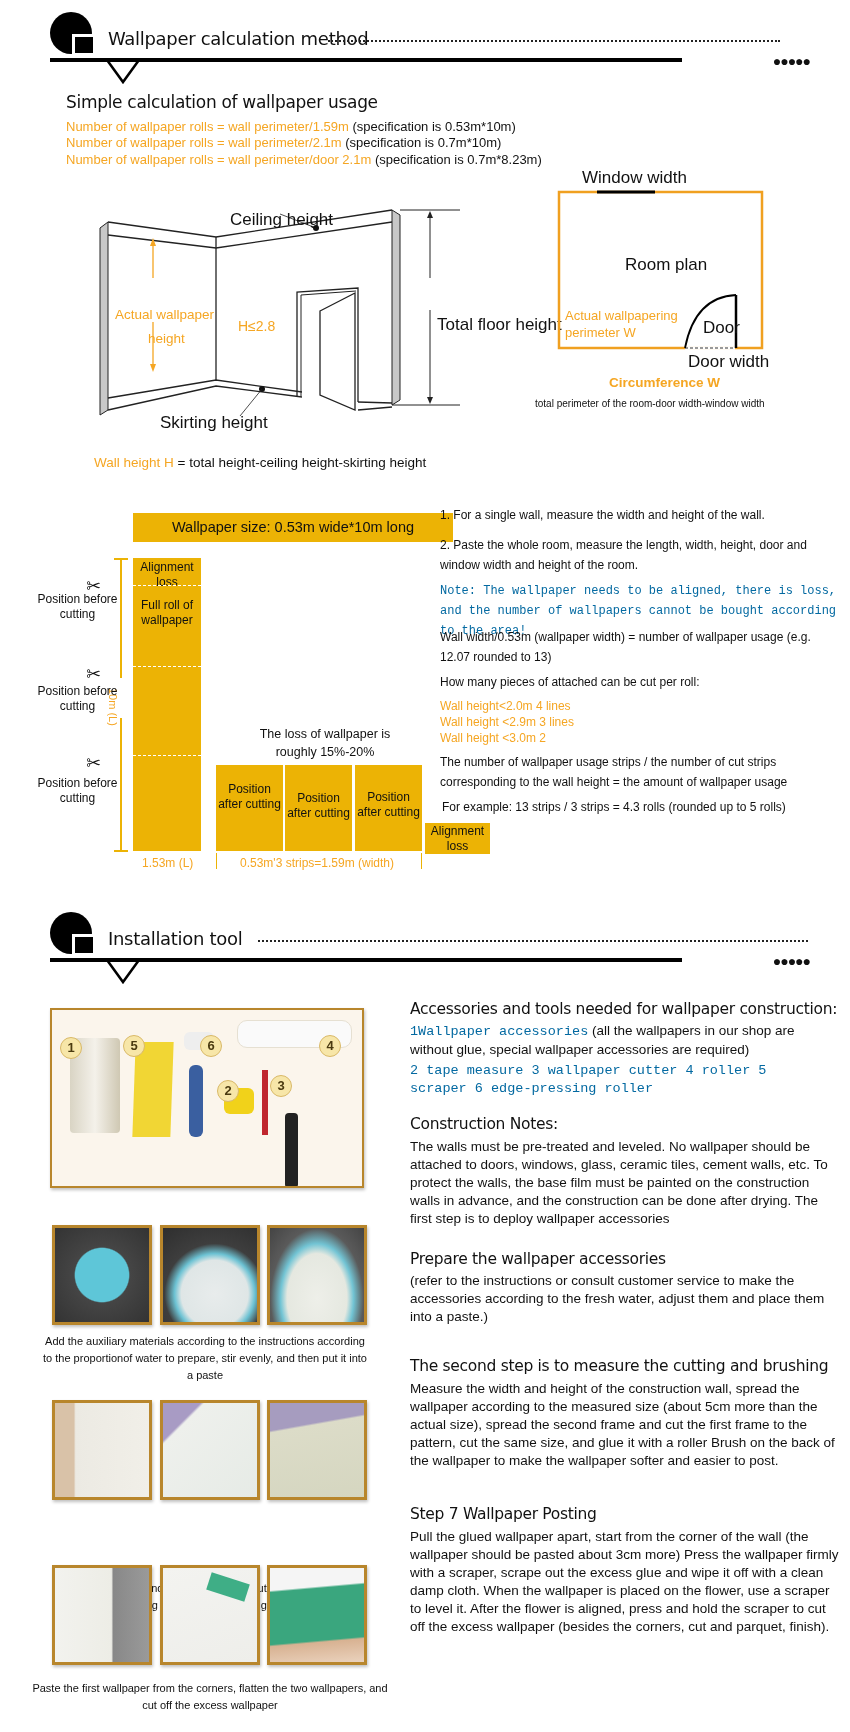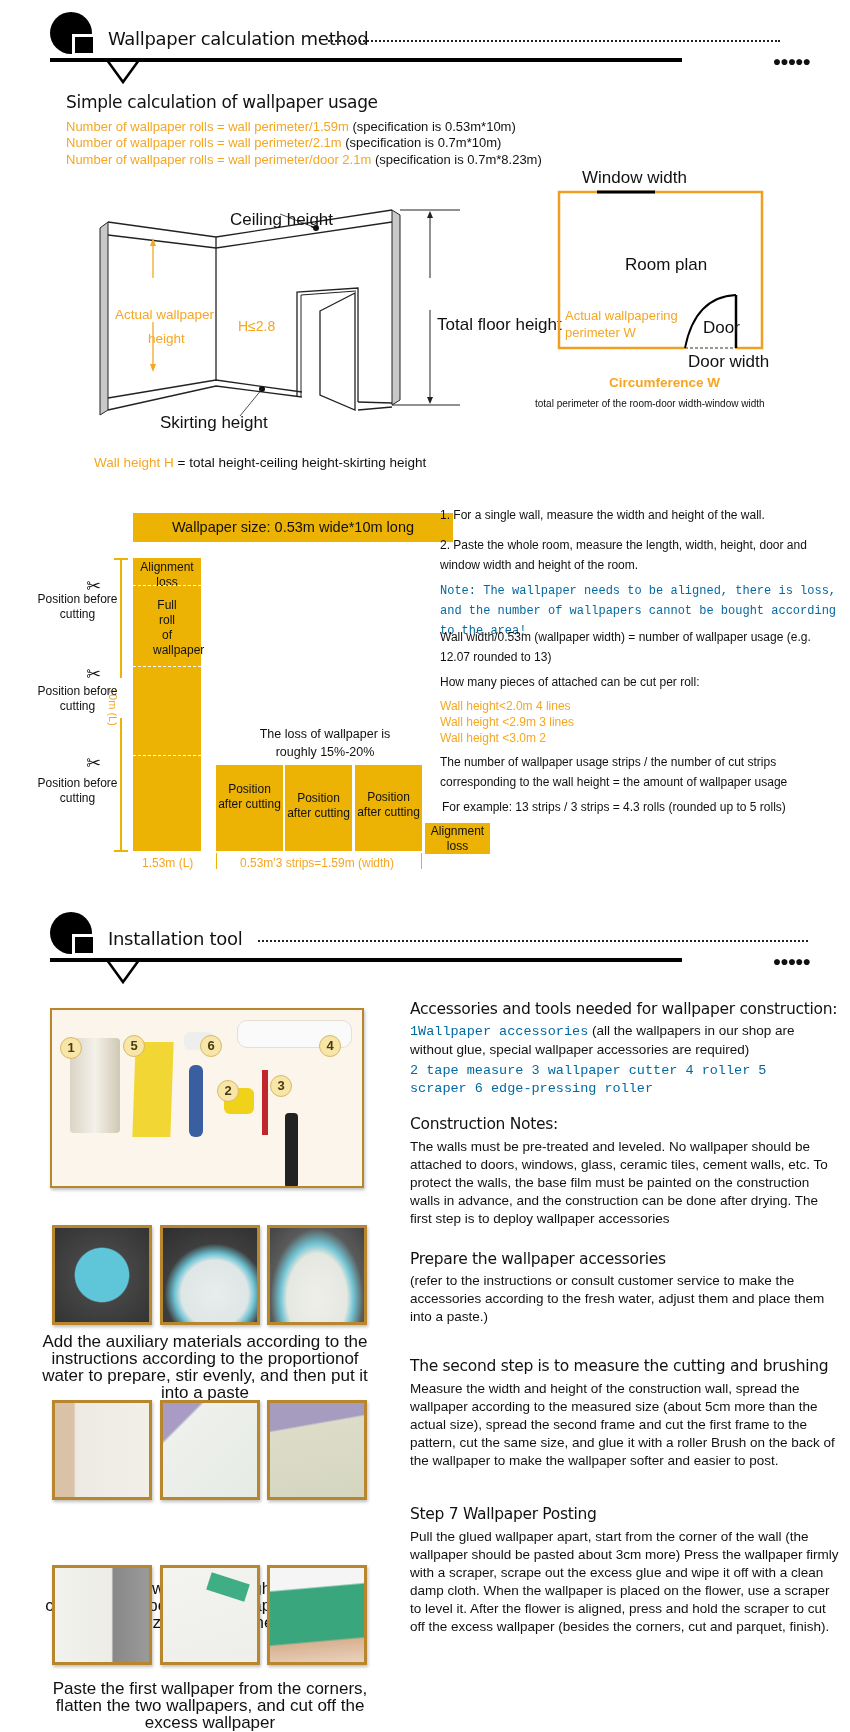--- a/index.html
+++ b/index.html
@@ -20,21 +20,21 @@
   .h2 { font-size: 17px; font-family: "DejaVu Sans", sans-serif; letter-spacing: -0.3px; }
   .formula { font-size: 13px; line-height: 17px; }
 
   .diag-label { position: absolute; font-size: 17px; white-space: nowrap; }
   .gold { background: #ecb305; }
   .bar-text { font-size: 12px; text-align: center; line-height: 15px; color: #111; }
 
   .rt { position: absolute; left: 440px; width: 400px; font-size: 12px; line-height: 20px; }
 
   .photo { position: absolute; border: 3px solid #b8862c; box-shadow: 1px 2px 3px rgba(0,0,0,0.25); overflow: hidden; }
-  .caption { position: absolute; left: 40px; width: 330px; text-align: center; font-size: 17px; line-height: 17px; }
+  .caption { position: absolute; left: 40px; width: 330px; text-align: center; font-size: 11px; line-height: 17px; }
 
   .rh { position: absolute; left: 410px; font-size: 15.5px; font-family: "DejaVu Sans", sans-serif; letter-spacing: -0.3px; }
   .rp { position: absolute; left: 410px; width: 430px; font-size: 13.5px; line-height: 18px; }
   .num-badge { position: absolute; width: 22px; height: 22px; border-radius: 50%; background: #f7e6a8; border: 1px solid #d9b968; font-size: 13px; font-weight: bold; text-align: center; line-height: 20px; color: #4a3a10; }
 </style>
 </head>
 <body>
 
 <div class="sec-head" style="top:10px;">
   <svg class="sec-logo" viewBox="0 0 46 46">
@@ -127,21 +127,21 @@
   <line x1="4" y1="1" x2="18" y2="1" stroke="#ecb305" stroke-width="2"></line>
   <line x1="11" y1="1" x2="11" y2="120" stroke="#ecb305" stroke-width="2"></line>
   <line x1="11" y1="160" x2="11" y2="293" stroke="#ecb305" stroke-width="2"></line>
   <line x1="4" y1="293" x2="18" y2="293" stroke="#ecb305" stroke-width="2"></line>
 </svg>
 <div class="abs orange" style="left:103px; top:688px; font-size:11px; transform:rotate(90deg); transform-origin:left top; white-space:nowrap; margin-left:16px;">10m (L)</div>
 
 <div class="abs gold" style="left:133px; top:558px; width:68px; height:293px;">
   <div class="bar-text" style="margin-top:2px;">Alignment loss</div>
   <div style="position:absolute; top:27px; left:0; width:68px; border-top:1.5px dashed #fff;"></div>
-  <div class="bar-text" style="position:absolute; top:40px; width:68px; padding:0 20px;">Full roll of wallpaper</div>
+  <div class="bar-text" style="position:absolute; top:40px; width:68px; padding:0 4px;">Full roll of wallpaper</div>
   <div style="position:absolute; top:108px; left:0; width:68px; border-top:1.5px dashed #fff;"></div>
   <div style="position:absolute; top:197px; left:0; width:68px; border-top:1.5px dashed #fff;"></div>
 </div>
 
 <div class="abs" style="left:86px; top:575px; font-size:18px;">✂</div>
 <div class="abs bar-text" style="left:30px; top:592px; width:95px;">Position before cutting</div>
 <div class="abs" style="left:86px; top:663px; font-size:18px;">✂</div>
 <div class="abs bar-text" style="left:30px; top:684px; width:95px;">Position before cutting</div>
 <div class="abs" style="left:86px; top:752px; font-size:18px;">✂</div>
 <div class="abs bar-text" style="left:30px; top:776px; width:95px;">Position before cutting</div>

